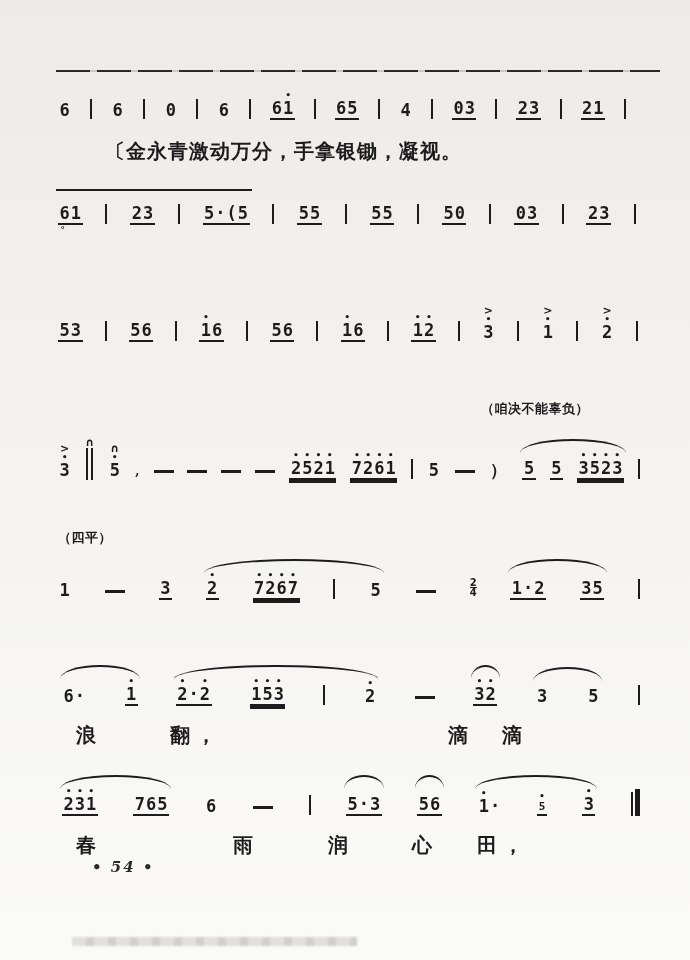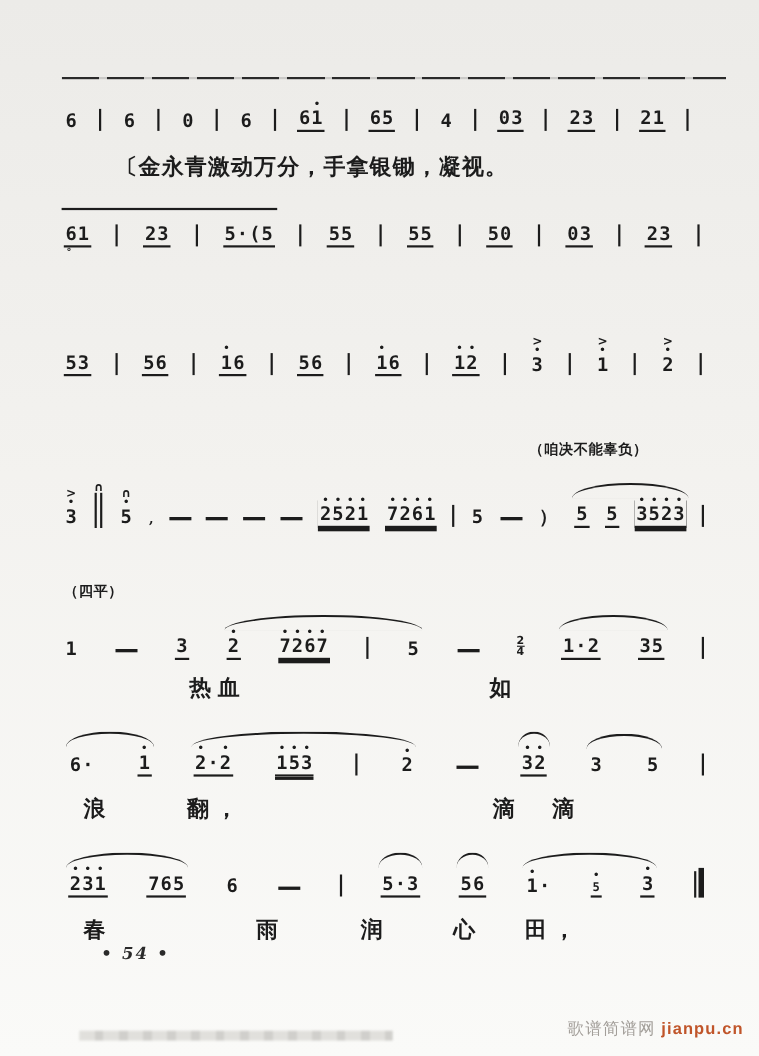--- a/index.html
+++ b/index.html
@@ -622,24 +622,20 @@
           <div class="col">
             <div class="mark">&nbsp;</div>
             <div class="ch">5</div>
           </div>
         </div>
       </div>
       <div class="bar"></div>
       <div class="slur" style="left: 146px; width: 180px; top: 13px;"></div>
       <div class="slur" style="left: 450px; width: 99px; top: 13px;"></div>
     </div>
-  <div class="lyrics" id="lyr5">
-      <span class="syll" style="left: 172px;">热血</span>
-      <span class="syll" style="left: 445px;">如</span>
-    </div>
   <div class="system" id="sys6">
       <div class="seg">
         <div class="chars">
           <div class="col">
             <div class="mark">&nbsp;</div>
             <div class="ch">6</div>
           </div>
           <div class="col">
             <div class="mark">&nbsp;</div>
             <div class="ch">·</div>
@@ -847,16 +843,13 @@
   <div class="lyrics" id="lyr7">
       <span class="syll" style="left: 76px;">春</span>
       <span class="syll" style="left: 233px;">雨</span>
       <span class="syll" style="left: 328px;">润</span>
       <span class="syll" style="left: 412px;">心</span>
       <span class="syll" style="left: 477px;">田，</span>
     </div>
 
   <div id="pagenum">• 54 •</div>
   <div class="smudge"></div>
-  <div id="watermark">
-    <span class="site">歌谱简谱网 </span><span class="domain">jianpu.cn</span>
-  </div>
 </div>
 
 </body></html>

